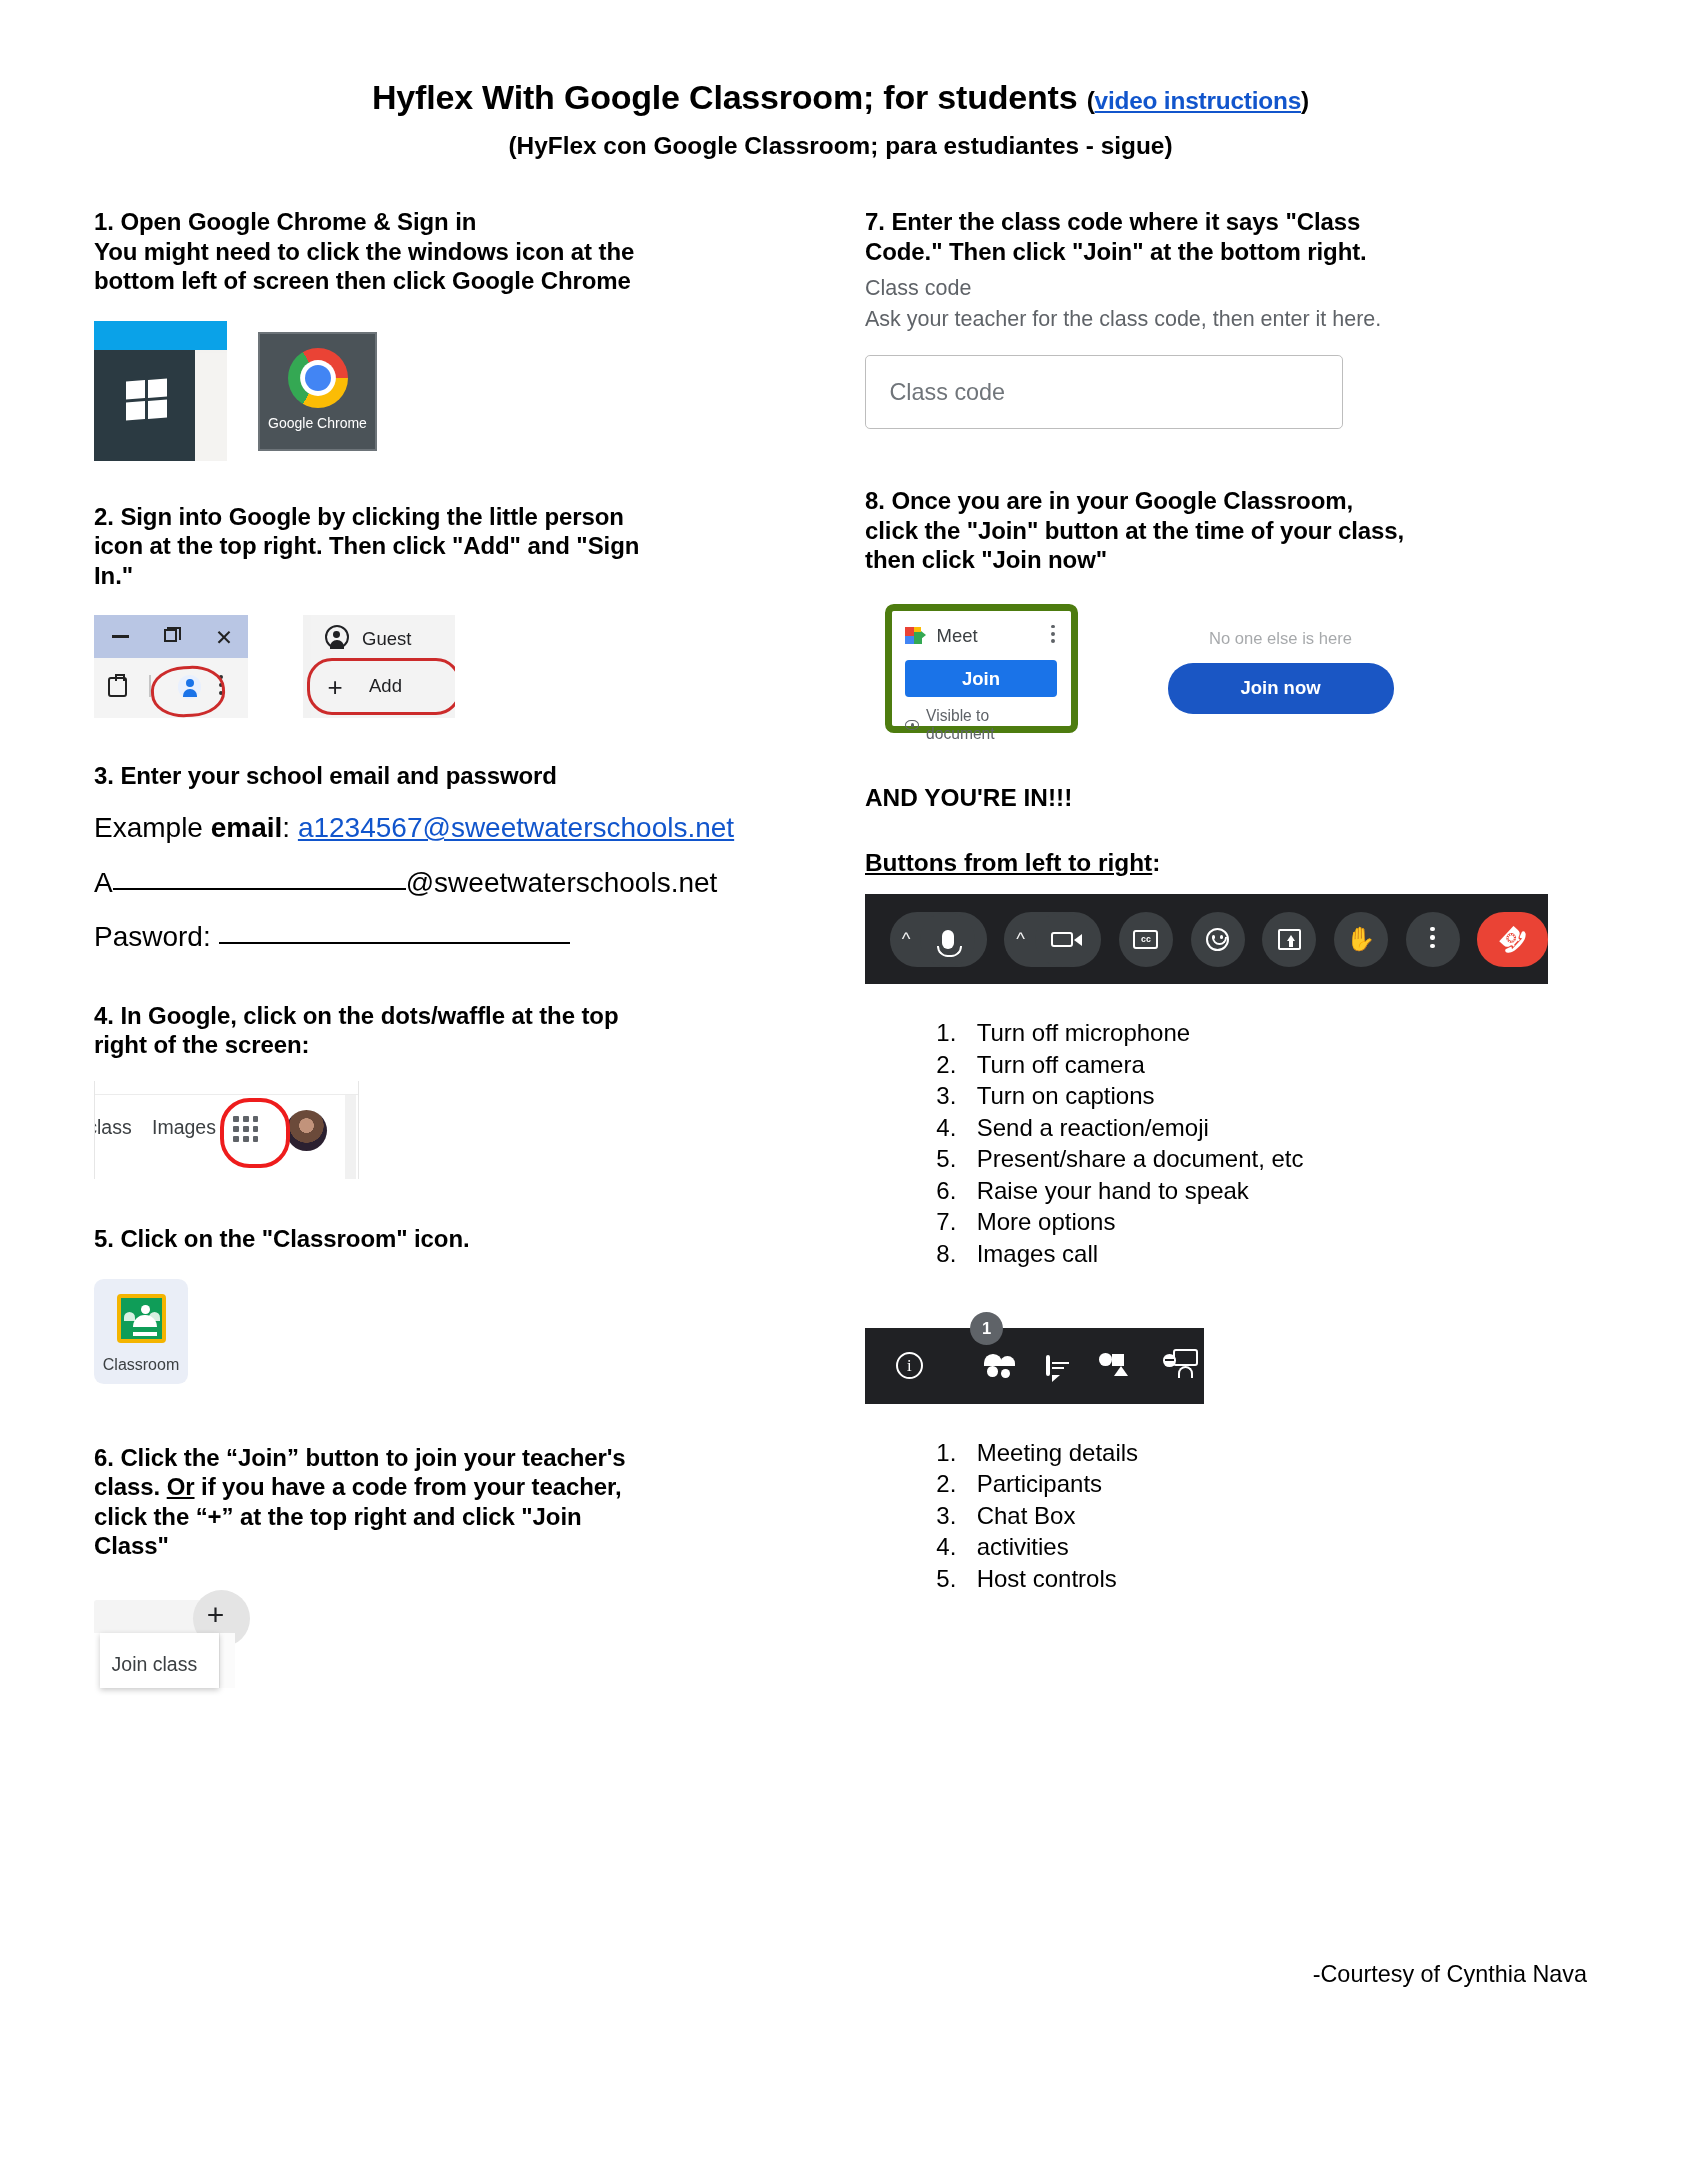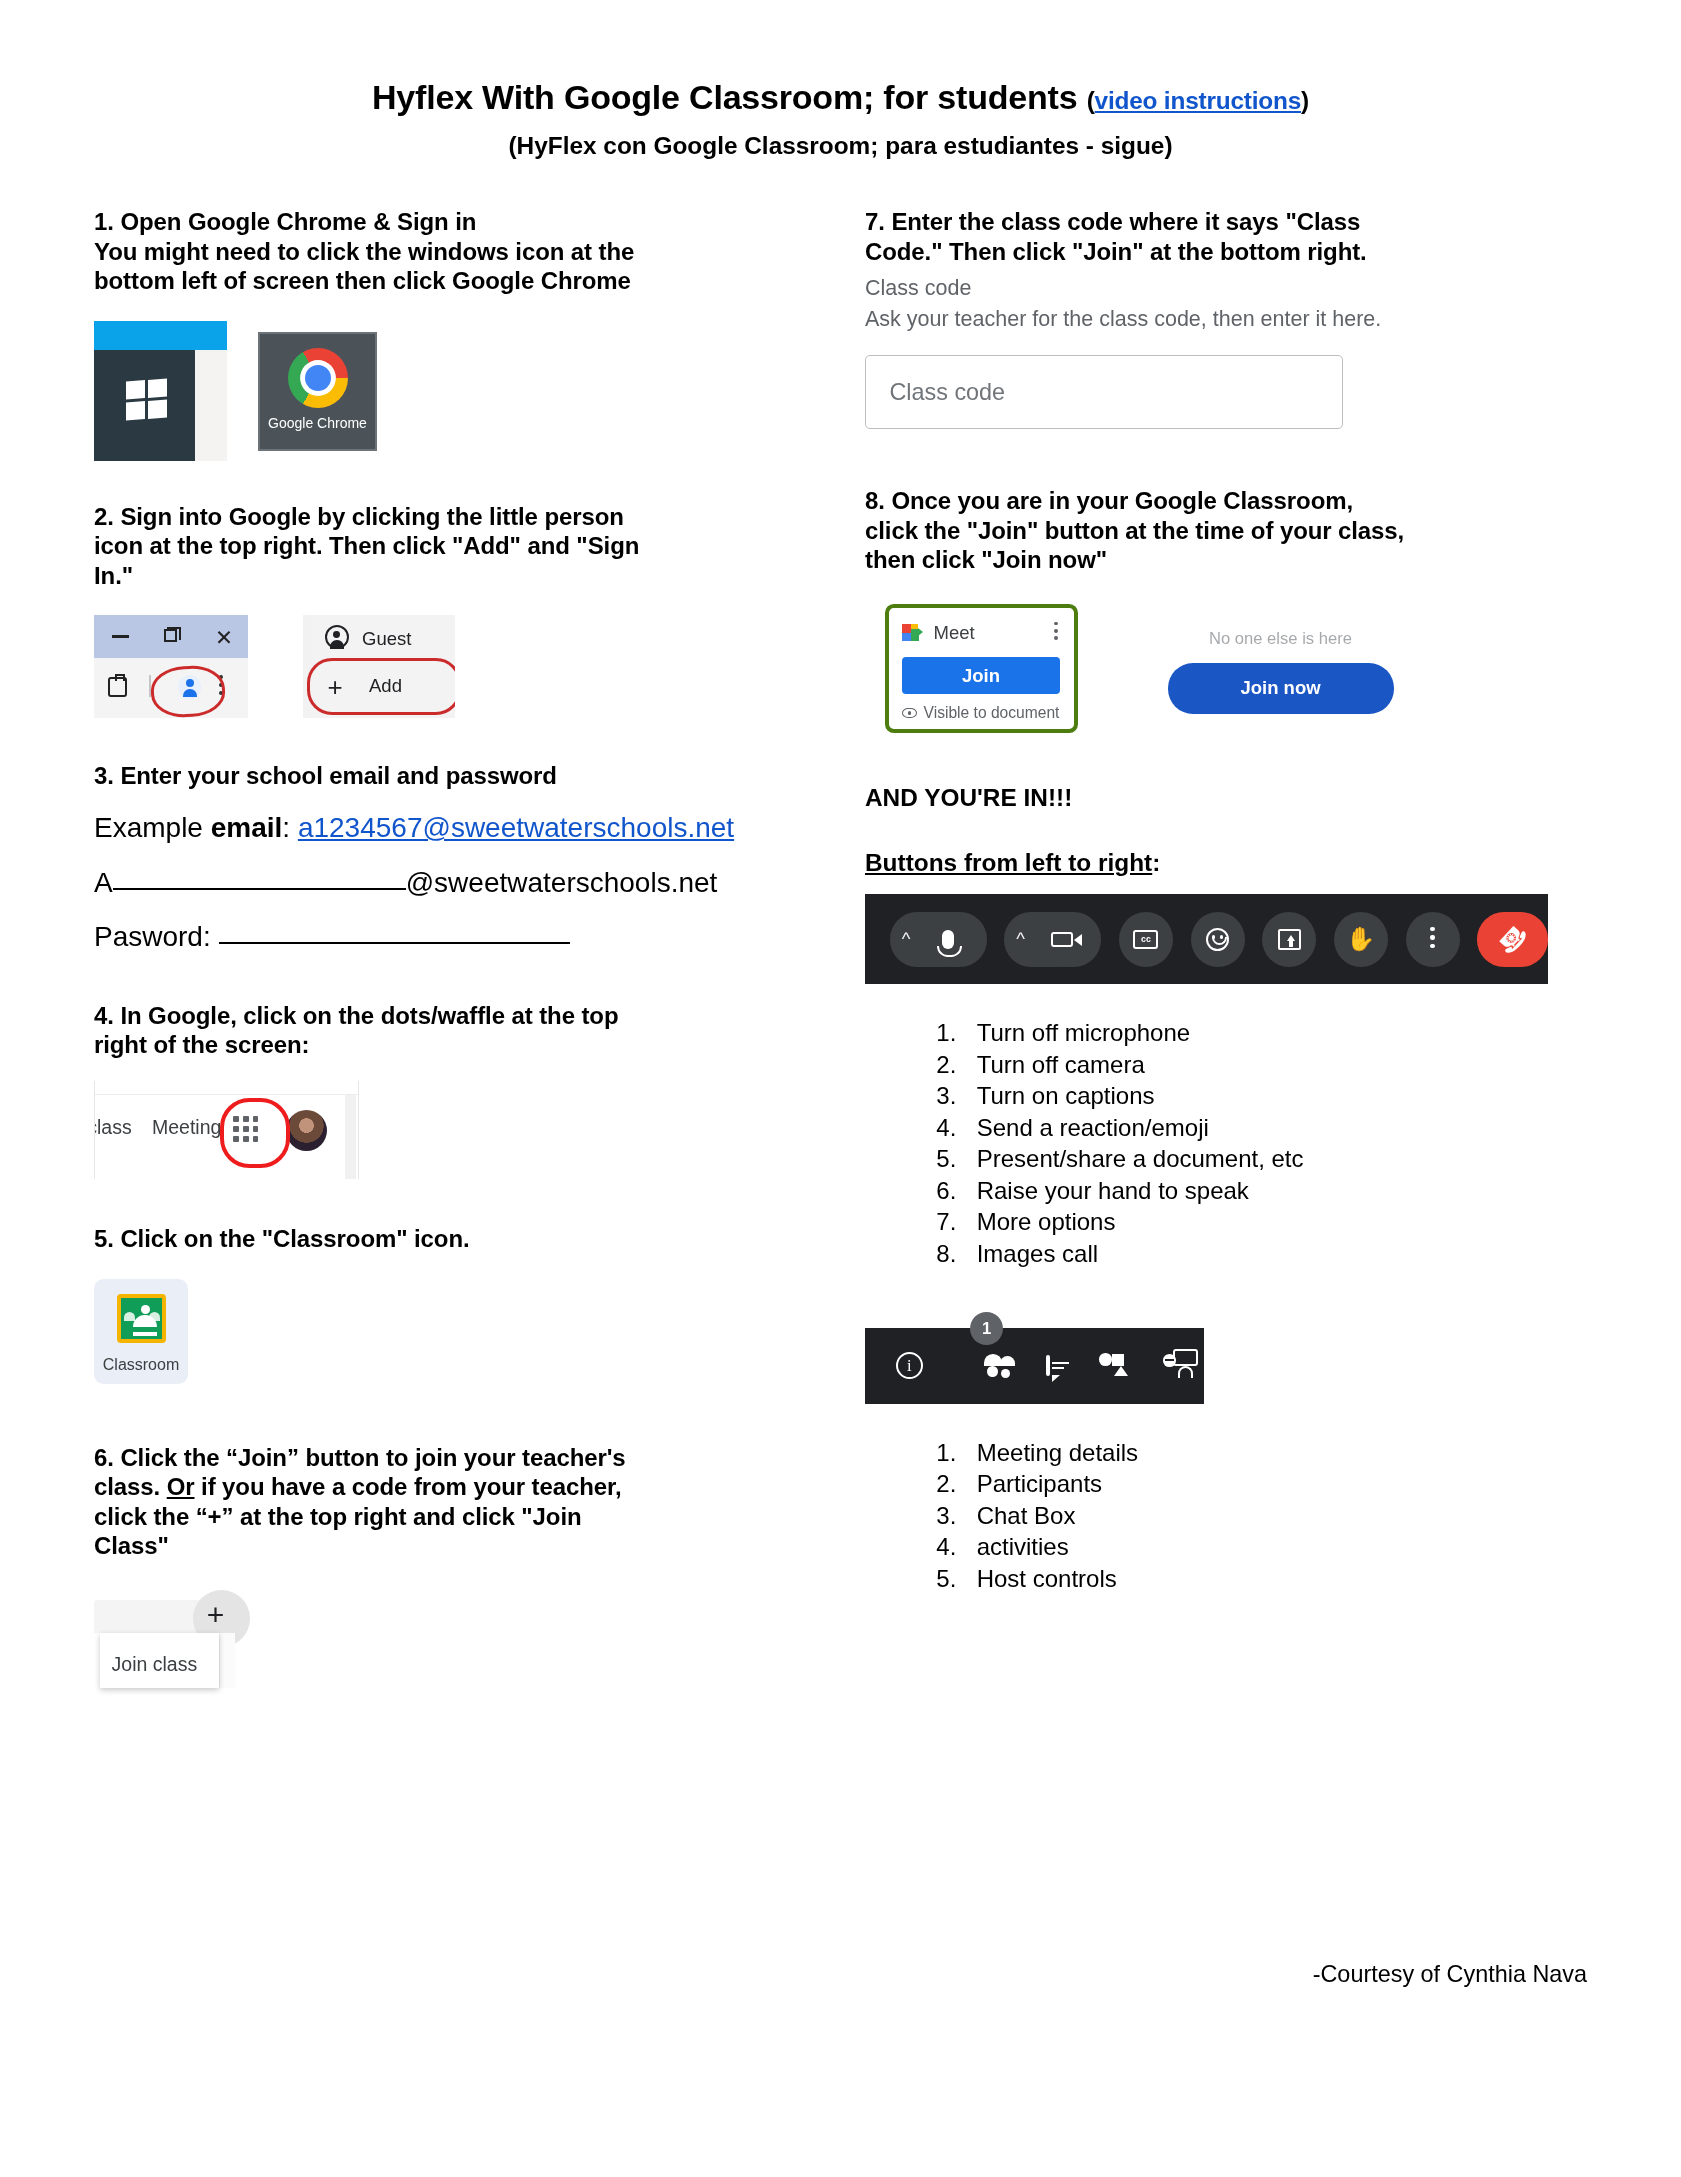--- a/index.html
+++ b/index.html
@@ -242,21 +242,21 @@
     border: 1.5px solid #bdbdbd; border-radius: 4.9px;
     background:#fff;
     display:flex; align-items:center; padding-left: 23.4px;
     color:#70757a; font-size: 23.4px;
   }
 
   
   .meet-row { display:flex; align-items:flex-start; margin-top: 29px; }
   .meet-card {
     width: 193px; height: 129px; background:#fff;
-    border:4px solid #4d7c0f; border-radius:8.8px;
+    border:7px solid #4d7c0f; border-radius:8.8px;
     margin-left: 19.5px; padding: 13.7px 13.7px 0 13.7px; position:relative;
   }
   .meet-head { display:flex; align-items:center; }
   .meet-logo {
     width:21.5px; height:17.6px; position:relative; margin-right:9.8px;
   }
   .meet-logo .q1 { position:absolute; top:0; left:0; width:8.8px; height:8.8px; background:#ea4335; }
   .meet-logo .q2 { position:absolute; top:0; left:8.8px; width:6.8px; height:8.8px; background:#fbbc05; }
   .meet-logo .q3 { position:absolute; top:8.8px; left:0; width:8.8px; height:8.8px; background:#4285f4; }
   .meet-logo .q4 { position:absolute; top:4.9px; left:8.8px; width:7.8px; height:12.7px; background:#34a853; }
@@ -448,21 +448,21 @@
         <span class="blank-line" style="width:351px;"></span>
       </div>
 
       <div class="step" style="margin-top:43px;">4.   In Google, click on the dots/waffle at the top</div>
       <div class="step">right of the screen:</div>
 
       <div class="fig-row" style="margin-top:21.5px;">
         <div class="waffle-shot">
           <div class="wtop"></div>
           <div class="w-mail">class</div>
-          <div class="w-images">Meeting</div>
+          <div class="w-images">Images</div>
           <div class="w-grid">
               <i></i>
               <i></i>
               <i></i>
               <i></i>
               <i></i>
               <i></i>
               <i></i>
               <i></i>
               <i></i>

